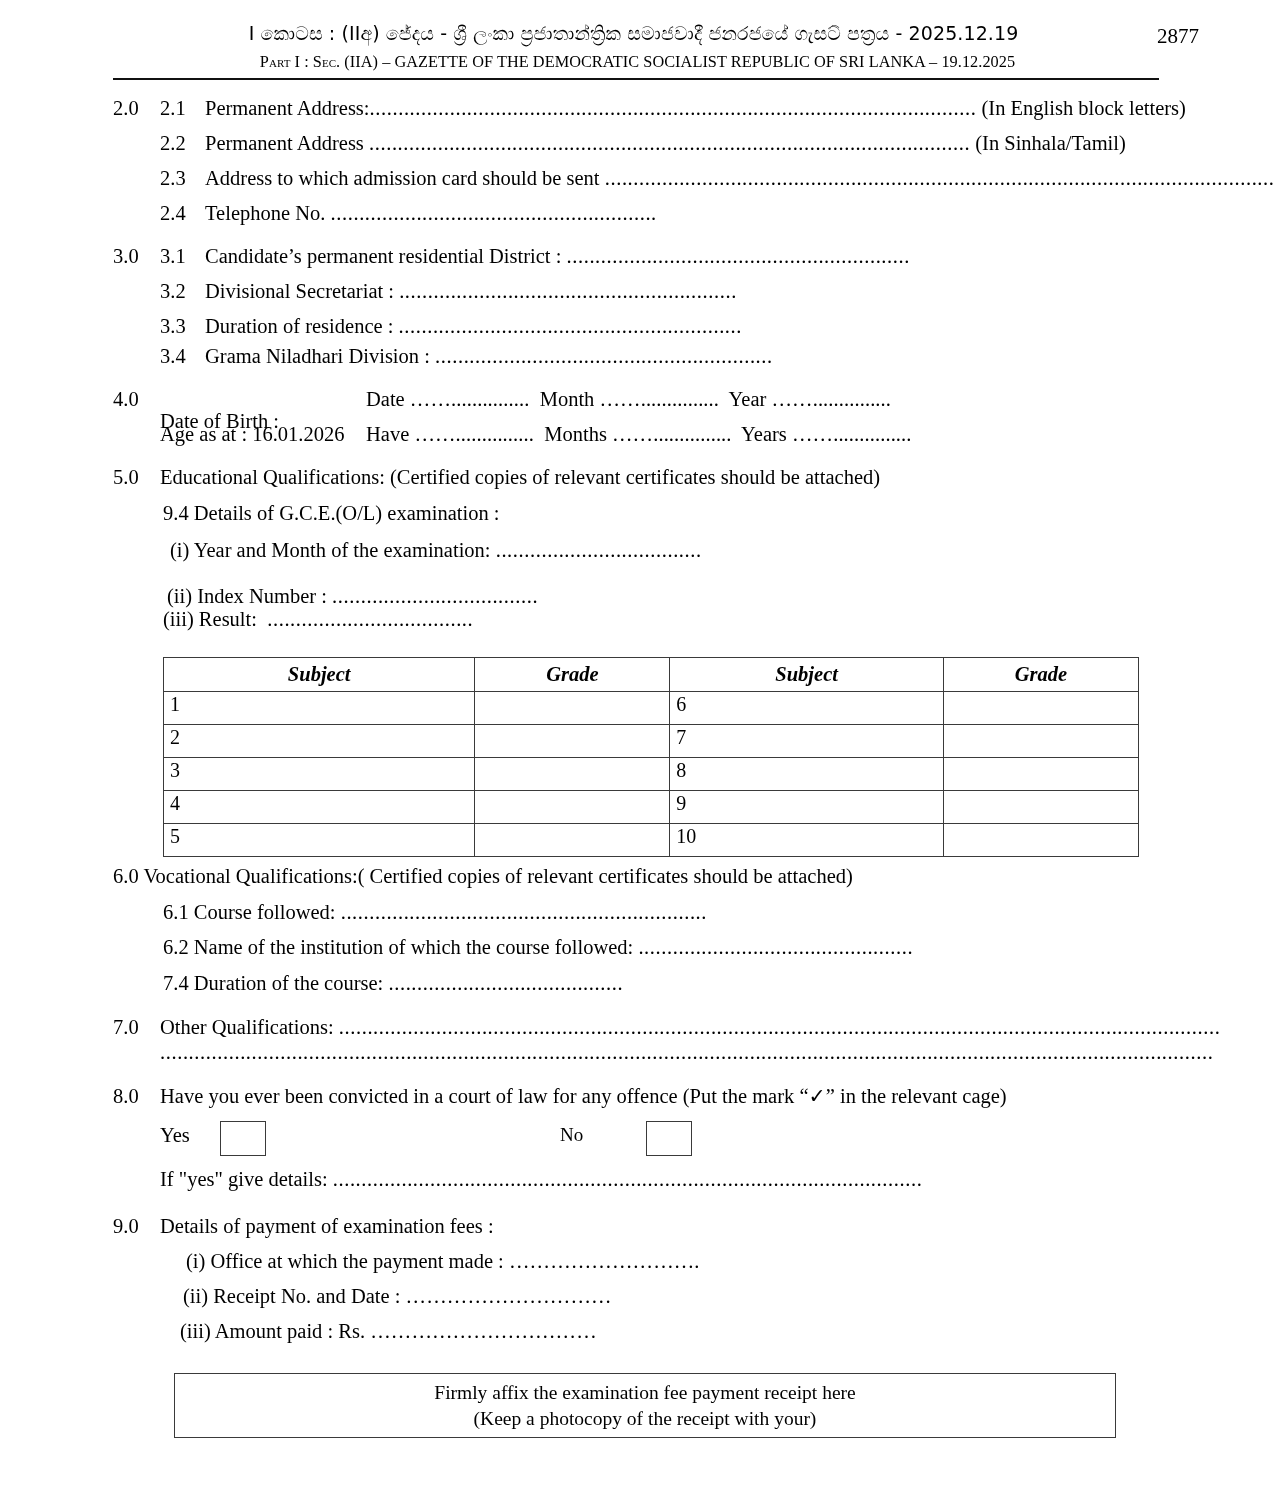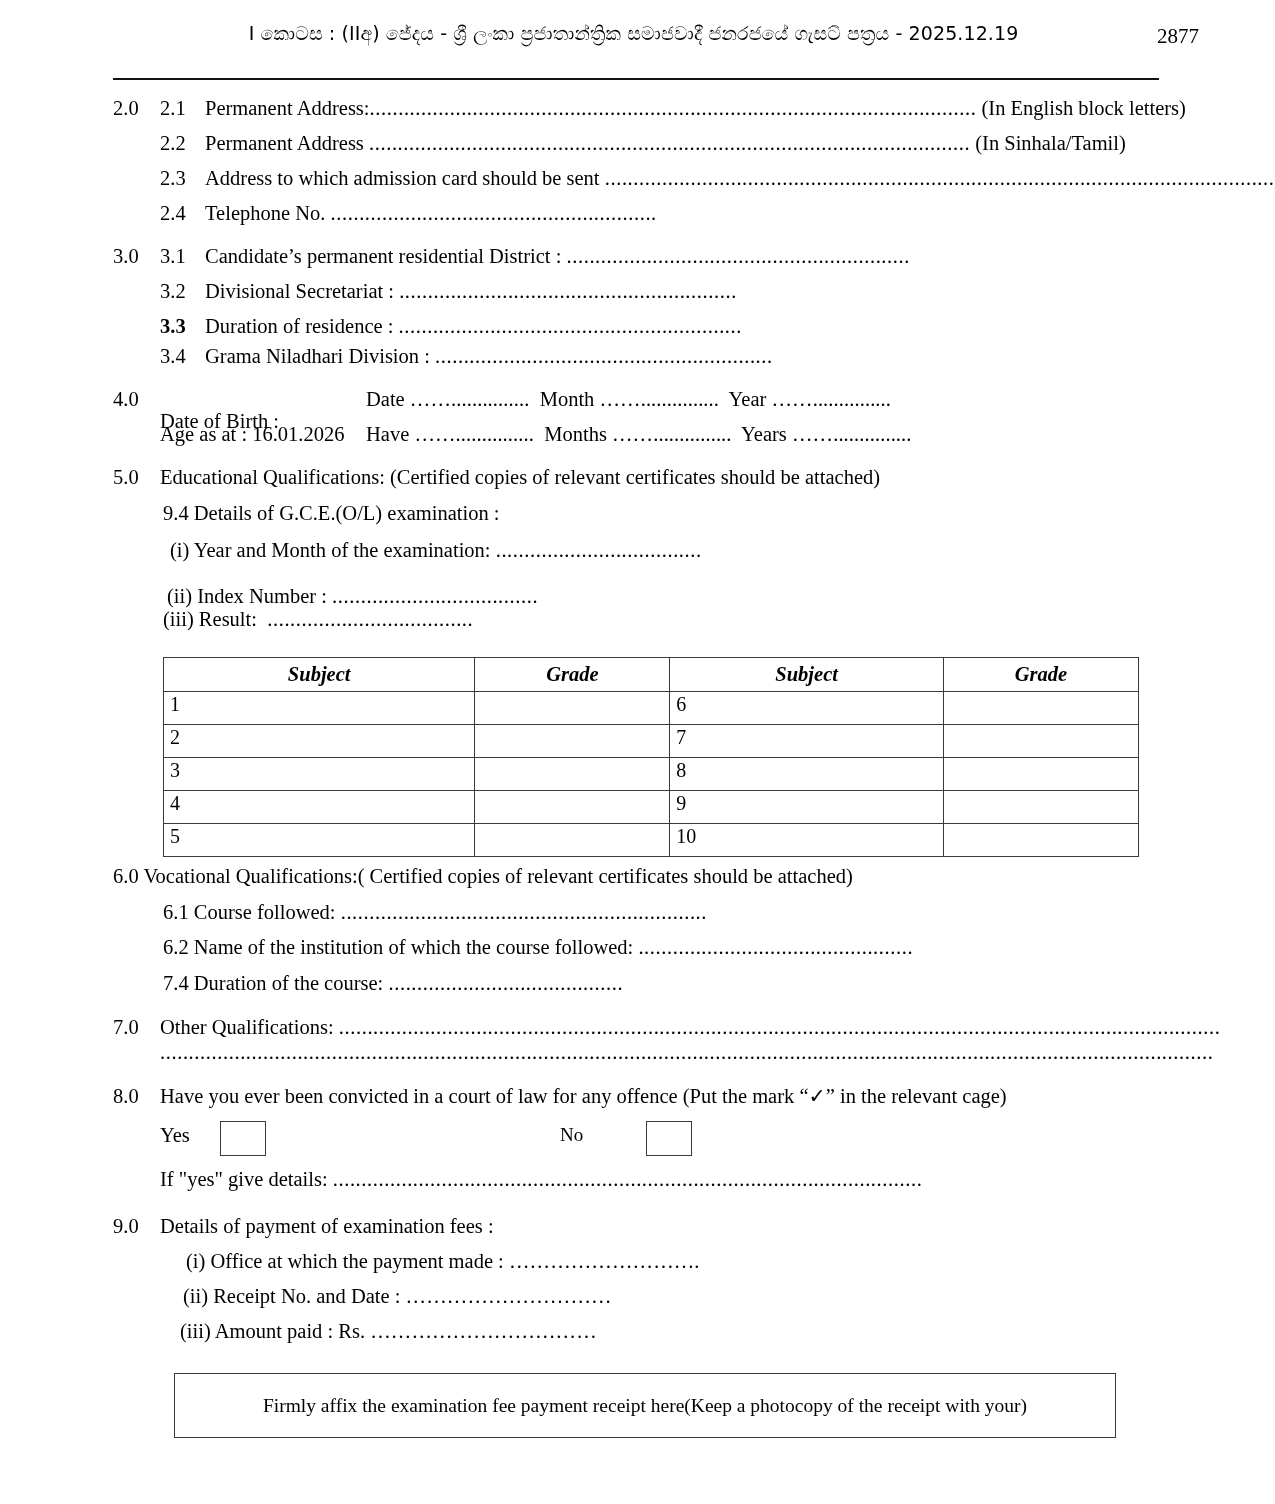--- a/index.html
+++ b/index.html
@@ -141,37 +141,39 @@
 
   
   .receipt {
     position: absolute;
     left: 174px;
     top: 1373px;
     width: 940px;
     height: 63px;
     border: 1.8px solid #3a3a3a;
     display: flex;
+    flex-direction: column;
     align-items: center;
     justify-content: center;
     font-size: 19.5px;
     line-height: 1.3;
     background: #fff;
   }
   .receipt div { white-space: nowrap; }
 </style>
 </head>
 <body>
 
 <div class="page">
 
   <div class="header">
     <div class="hdr-line1">
       <span class="hdr-sinhala">I කොටස : (IIඅ) ජේදය - ශ්‍රී ලංකා ප්‍රජාතාන්ත්‍රික සමාජවාදී ජනරජයේ ගැසට් පත්‍රය - 2025.12.19</span>
     </div>
+    <div class="hdr-line2 smallcaps">Part  I :  Sec.  (IIA) – GAZETTE OF THE DEMOCRATIC SOCIALIST REPUBLIC OF SRI LANKA – 19.12.2025</div>
   </div>
   <div class="hdr-pageno">2877</div>
   <div class="hdr-rule"></div>
 
   <div class="body">
 
     <div class="row c-main" style="top:98px;">2.0</div>
     <div class="row c-sub" style="top:98px;">
       <span class="num" style="width:45px;">2.1</span><span>Permanent Address:</span><span class="dots">..........................................................................................................</span> <span>(In English block letters)</span>
     </div>
@@ -189,21 +191,21 @@
     </div>
 
     <div class="row c-main" style="top:246px;">3.0</div>
     <div class="row c-sub" style="top:246px;">
       <span class="num" style="width:45px;">3.1</span><span>Candidate’s permanent residential District :</span> <span class="dots">............................................................</span>
     </div>
     <div class="row c-sub" style="top:281px;">
       <span class="num" style="width:45px;">3.2</span><span>Divisional Secretariat :</span> <span class="dots">...........................................................</span>
     </div>
     <div class="row c-sub" style="top:316px;">
-      <span class="num" style="width:45px;font-weight:bold;">3.3</span><span>Duration of residence :</span> <span class="dots">............................................................</span>
+      <span class="num" style="width:45px;">3.3</span><span>Duration of residence :</span> <span class="dots">............................................................</span>
     </div>
     <div class="row c-sub" style="top:346px;">
       <span class="num" style="width:45px;">3.4</span><span>Grama Niladhari Division :</span> <span class="dots">...........................................................</span>
     </div>
 
     <div class="row c-main" style="top:389px;">4.0</div>
     <div class="row c-sub" style="top:411px;">Date of Birth :</div>
     <div class="row" style="left:366px; top:389px;">
       <span>Date</span> <span class="dots-tight">……...............</span>&nbsp; <span>Month</span> <span class="dots-tight">……...............</span>&nbsp; <span>Year</span> <span class="dots-tight">……...............</span>
     </div>

